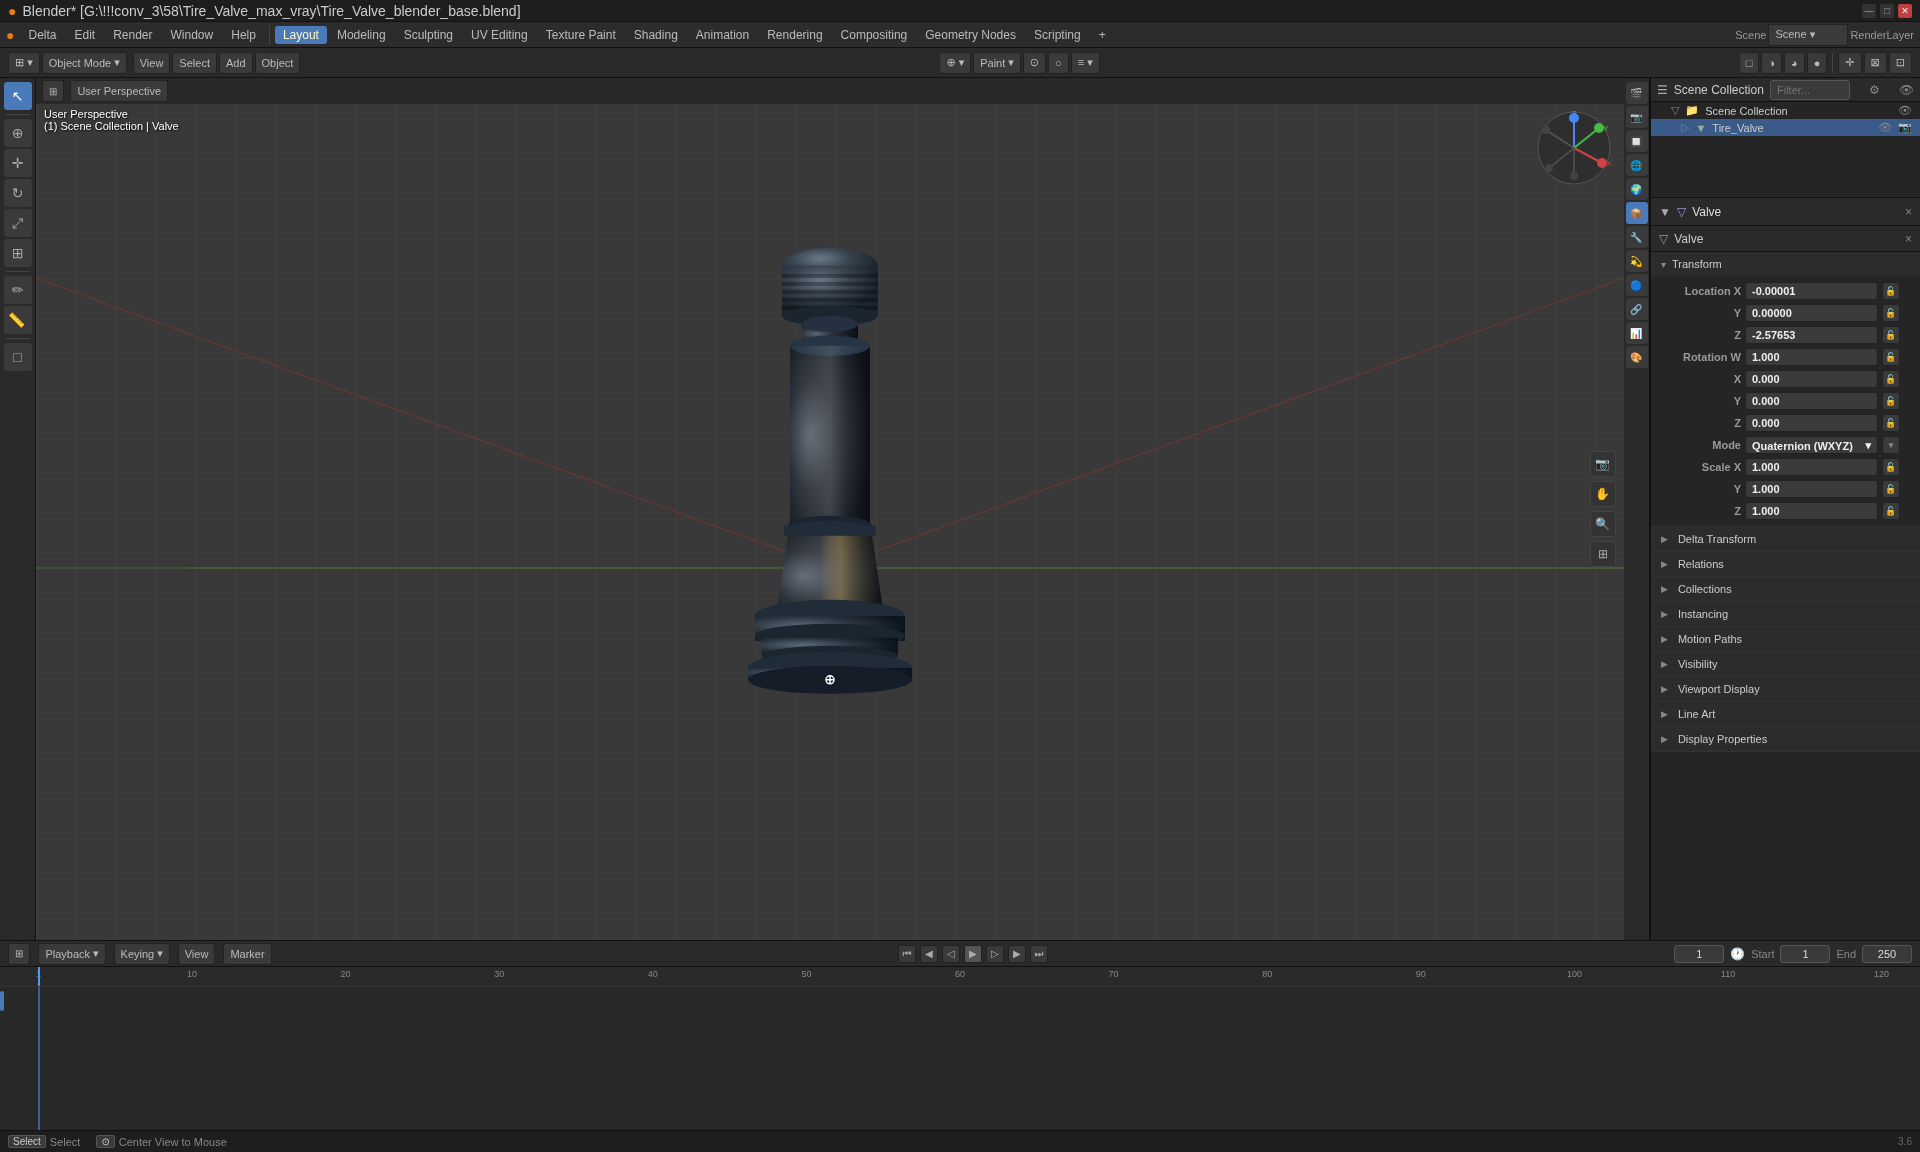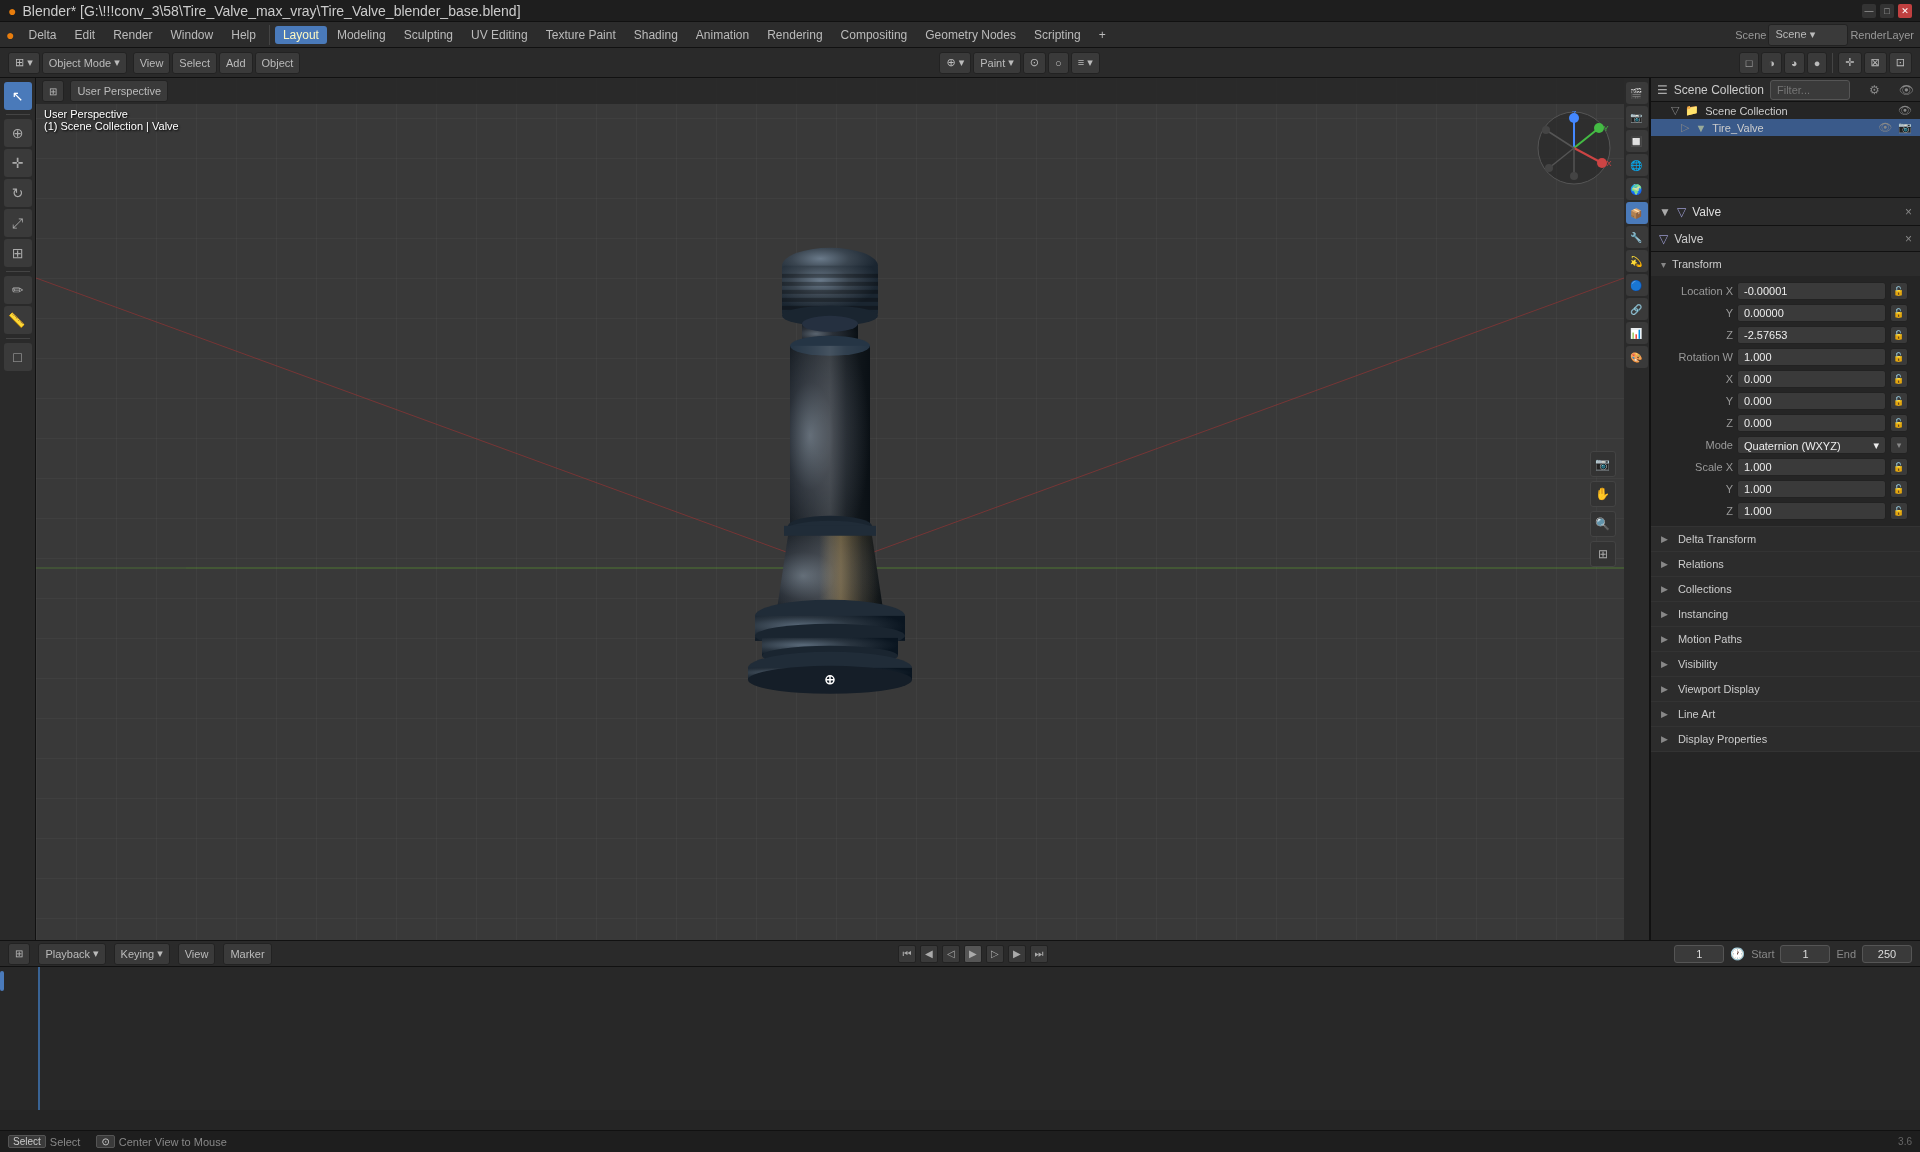--- a/index.html
+++ b/index.html
@@ -243,21 +243,22 @@
       padding: 4px 10px;
       display: flex;
       align-items: center;
       gap: 6px;
       cursor: pointer;
       font-size: 11px;
       color: #ccc;
       height: 24px;
     }
     .prop-section-content {
-      padding: 4px 4px;
+      padding: 4px 12px;
+      font-weight: bold;
     }
     .prop-row {
       display: flex;
       align-items: center;
       padding: 2px 8px;
       height: 22px;
       gap: 4px;
     }
     .prop-label {
       color: #999;
@@ -1001,20 +1002,37 @@
       <span style="color:#888;">🕐</span>
       <span class="tl-label">Start</span>
       <input class="frame-input" type="text" value="1" style="">
       <span class="tl-label">End</span>
       <input class="frame-input" type="text" value="250" style="">
     </div>
   </div>
 
   <div style="flex:1;position:relative;overflow:hidden;">
 
+    <div id="timeline-ruler" style="height:20px;background:#2a2a2a;position:relative;border-bottom:1px solid #333;">
+      <div id="current-frame-indicator" style="position:absolute;top:0;bottom:0;left:2%;width:2px;background:#4a9eff;z-index:5;"></div>
+
+      <span style="position:absolute;left:2%;top:2px;color:#888;font-size:9px;transform:translateX(-50%);">1</span>
+      <span style="position:absolute;left:10%;top:2px;color:#888;font-size:9px;transform:translateX(-50%);">10</span>
+      <span style="position:absolute;left:18%;top:2px;color:#888;font-size:9px;transform:translateX(-50%);">20</span>
+      <span style="position:absolute;left:26%;top:2px;color:#888;font-size:9px;transform:translateX(-50%);">30</span>
+      <span style="position:absolute;left:34%;top:2px;color:#888;font-size:9px;transform:translateX(-50%);">40</span>
+      <span style="position:absolute;left:42%;top:2px;color:#888;font-size:9px;transform:translateX(-50%);">50</span>
+      <span style="position:absolute;left:50%;top:2px;color:#888;font-size:9px;transform:translateX(-50%);">60</span>
+      <span style="position:absolute;left:58%;top:2px;color:#888;font-size:9px;transform:translateX(-50%);">70</span>
+      <span style="position:absolute;left:66%;top:2px;color:#888;font-size:9px;transform:translateX(-50%);">80</span>
+      <span style="position:absolute;left:74%;top:2px;color:#888;font-size:9px;transform:translateX(-50%);">90</span>
+      <span style="position:absolute;left:82%;top:2px;color:#888;font-size:9px;transform:translateX(-50%);">100</span>
+      <span style="position:absolute;left:90%;top:2px;color:#888;font-size:9px;transform:translateX(-50%);">110</span>
+      <span style="position:absolute;left:98%;top:2px;color:#888;font-size:9px;transform:translateX(-50%);">120</span>
+    </div>
 
     <div id="timeline-track" style="flex:1;background:#282828;position:relative;height:calc(100% - 20px);">
 
       <div style="position:absolute;top:0;bottom:0;left:2%;width:2px;background:rgba(74,158,255,0.5);z-index:5;"></div>
 
       <div style="position:absolute;top:4px;left:0%;width:4px;height:20px;background:#4a7aba;border-radius:2px;"></div>
     </div>
   </div>
 </div>
 

